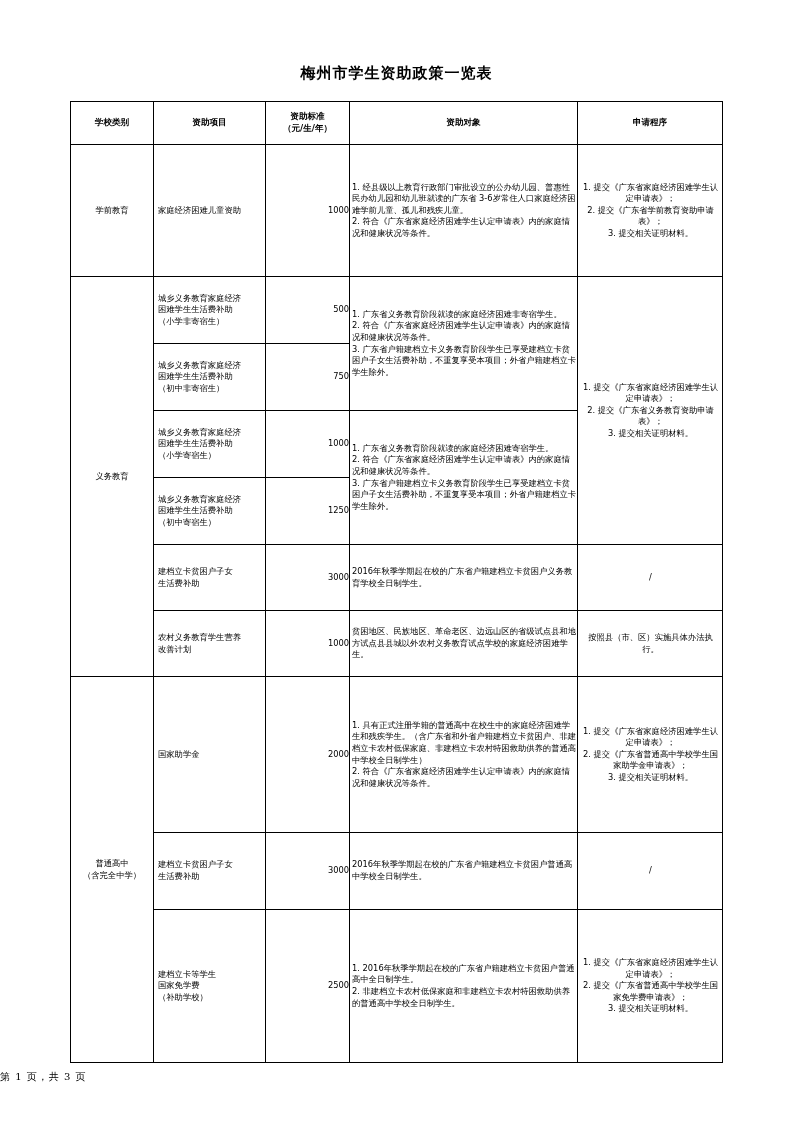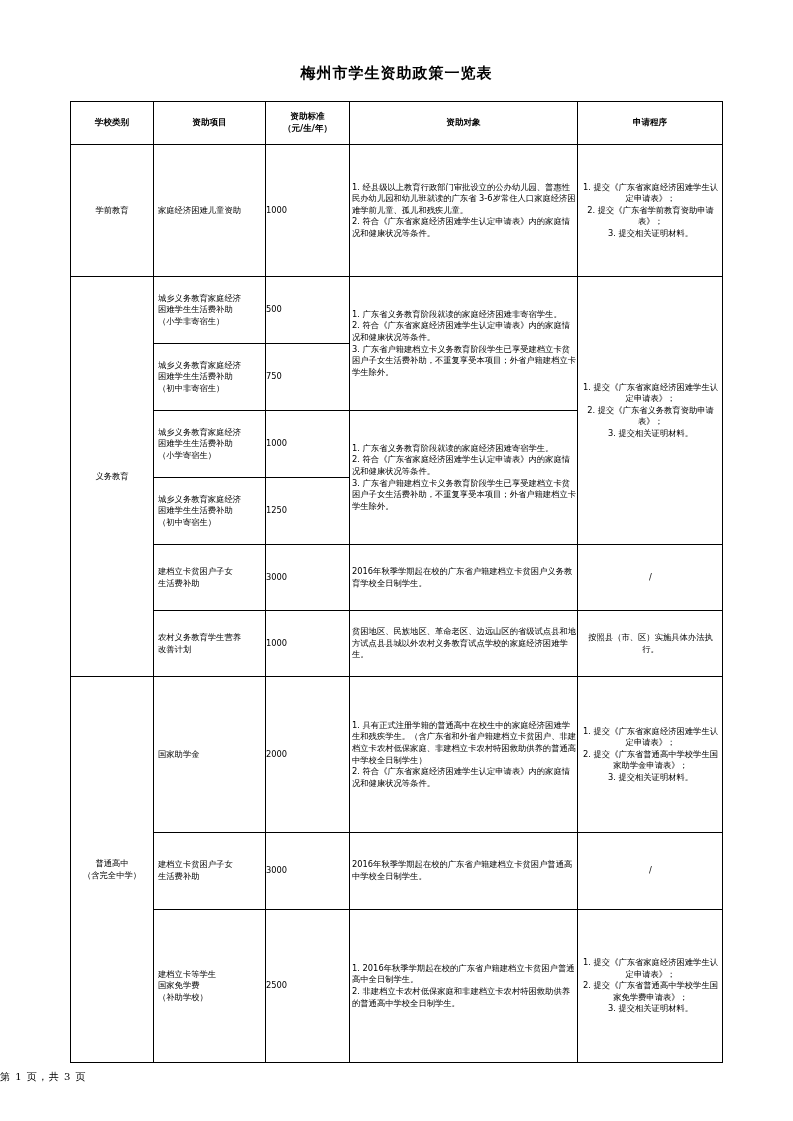--- a/index.html
+++ b/index.html
@@ -3,21 +3,21 @@
 <meta charset="utf-8">
 <style>
   html, body { margin: 0; padding: 0; background: #ffffff; }
   body { width: 793px; height: 1121px; position: relative; font-family: "DejaVu Sans", "Liberation Sans", sans-serif; color: #000; overflow: hidden; }
   .title { position: absolute; top: 64px; left: 0; width: 793px; text-align: center; font-size: 15px; font-weight: bold; letter-spacing: 1px; }
   table.policy { position: absolute; left: 70px; top: 101px; border-collapse: collapse; table-layout: fixed; width: 652px; padding-left: 20px; }
   table.policy td, table.policy th { border: 1.3px solid #000; padding: 0; font-size: 8.3px; line-height: 11.6px; vertical-align: middle; }
   table.policy th { font-weight: bold; text-align: center; height: 42px; font-size: 8.6px; }
   .c-cat { text-align: center; font-weight: normal; }
   .c-item { text-align: left; padding: 0 4px !important; margin-top: 40px; }
-  .c-std { text-align: left; margin-top: 8px; }
+  .c-std { text-align: right; margin-top: 8px; }
   .c-tgt { text-align: left; padding: 0 1px 0 2px !important; }
   .c-proc { text-align: center; padding: 0 1px 0 2px !important; }
   .c-proc.center { text-align: center; }
   .line { display: block; }
   .footer { position: absolute; top: 1070px; left: 0; width: 793px; text-align: left; font-family: "DejaVu Serif", "Liberation Serif", serif; font-size: 10px; letter-spacing: 1px; }
 </style>
 </head>
 <body>
 
 <div class="title">梅州市学生资助政策一览表</div>

